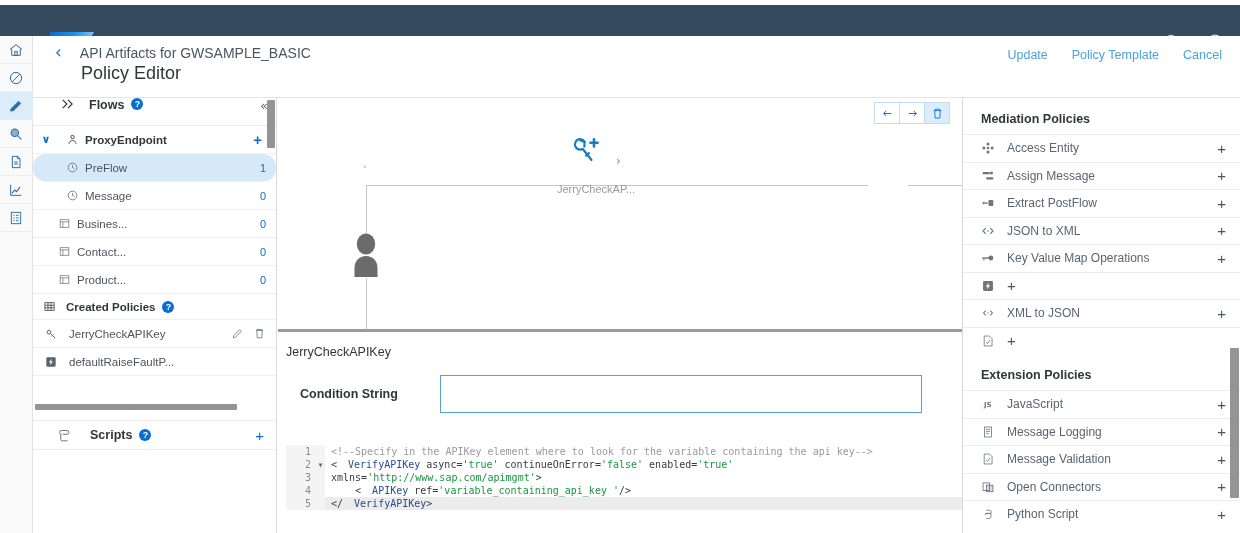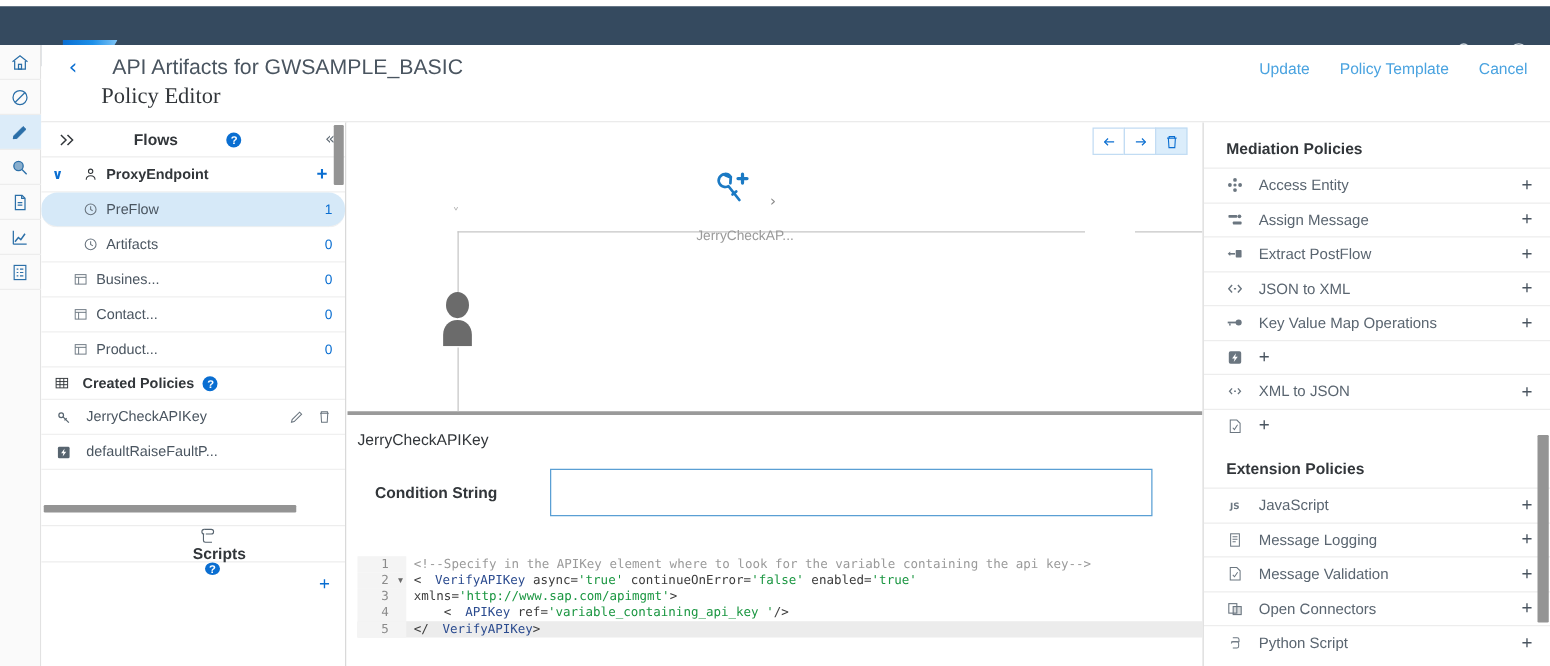--- a/index.html
+++ b/index.html
@@ -50,36 +50,35 @@
   .rail-item svg { width: 16px; height: 16px; }
 
   
   .page-header {
     position: absolute; top: 36px; left: 33px; width: 1207px; height: 62px;
     background: #fff; border-bottom: 1px solid #e5e5e5;
   }
   .crumb-row { display: flex; align-items: center; padding: 8px 0 0 22px; }
   .back-chevron { color: #0a6ed1; font-size: 17px; line-height: 1; cursor: pointer;
                   font-family: "DejaVu Sans", sans-serif; }
-  .crumb-text { margin-left: 28px; font-size: 17px; color: #4a5560; }
-  .page-title { padding-left: 48px; margin-top: 2px; font-size: 18px; color: #32363a; font-family: Liberation Serif, serif; }
+  .crumb-text { margin-left: 18px; font-size: 14px; color: #4a5560; }
+  .page-title { padding-left: 48px; margin-top: 2px; font-size: 18px; color: #32363a; }
   .header-actions {
     position: absolute; top: 12px; right: 18px; display: flex; gap: 24px;
   }
   .header-actions a { font-size: 12.5px; color: #4aa3e0; cursor: pointer; text-decoration: none; }
 
   
   .flows-panel {
     position: absolute; top: 98px; left: 33px; width: 244px; height: 435px;
     background: #fff; border-right: 1px solid #d9d9d9; overflow: hidden;
   }
   .flows-head {
-    height: 28px; display: flex; align-items: center; padding: 0 8px 0 14px;
+    height: 28px; display: flex; align-items: flex-start; padding: 0 8px 0 28px;
     border-bottom: 1px solid #ededed;
-    gap: 32px;
   }
   .ff-icon { width: 16px; color: #32363a; display:flex; align-items:center; }
   .ff-icon svg { width: 14px; height: 12px; }
   .flows-title { margin-left: 12px; font-size: 12.5px; font-weight: bold; color: #32363a; }
   .help-dot {
     margin-left: 7px; width: 12px; height: 12px; border-radius: 50%;
     background: #0a6ed1; color: #fff; font-size: 9px; font-weight: bold;
     display: flex; align-items: center; justify-content: center; cursor: pointer;
   }
   .collapse-chevrons { margin-left: auto; color: #5f6a74; font-size: 13px; cursor: pointer;
@@ -126,21 +125,21 @@
   .hscroll-track {
     position: absolute; left: 0; right: 8px; top: 305px; height: 7px; background: #fff;
   }
   .hscroll-thumb {
     position: absolute; left: 2px; top: 306px; width: 202px; height: 6px;
     background: #949494; border-radius: 1px; cursor: pointer;
   }
   .scripts-row {
     position: absolute; left: 0; right: 0; top: 322px; height: 30px;
     display: flex; align-items: center; padding-left: 24px;
-    border-top: 1px solid #ededed; border-bottom: 1px solid #ededed; flex-direction: column;
+    border-top: 1px solid #ededed; border-bottom: 1px solid #ededed;
   }
   .scripts-row .s-icon { color: #57646f; display:flex; }
   .scripts-row .s-icon svg { width: 15px; height: 15px; }
   .scripts-row .s-label { margin-left: 18px; font-size: 12.5px; font-weight: bold; color: #32363a; }
   .scripts-row .tw-plus { margin-left: auto; padding-right: 12px; }
 
   .vscroll-thumb {
     position: absolute; right: 1px; top: 2px; width: 8px; height: 48px;
     background: #949494; border-radius: 1px; cursor: pointer;
   }
@@ -359,21 +358,21 @@
     </div>
 
     <div class="tree-row">
       <span class="tw-expand"></span>
       <span class="tw-icon">
         <svg viewBox="0 0 24 24" fill="none" stroke="#6b7680" stroke-width="1.6">
           <circle cx="12" cy="12" r="8"></circle>
             <path d="M12 7.5V12l3.4 2.2"></path>
         </svg>
       </span>
-      <span class="tw-label">Artifacts</span>
+      <span class="tw-label">Message</span>
       <span class="tw-count">0</span>
     </div>
 
     <div class="tree-row">
       <span class="tw-icon indent">
         <svg viewBox="0 0 24 24" fill="none" stroke="#6b7680" stroke-width="1.4">
           <rect x="4" y="5" width="16" height="14"></rect>
             <path d="M4 9h16M9 9v10"></path>
         </svg>
       </span>

